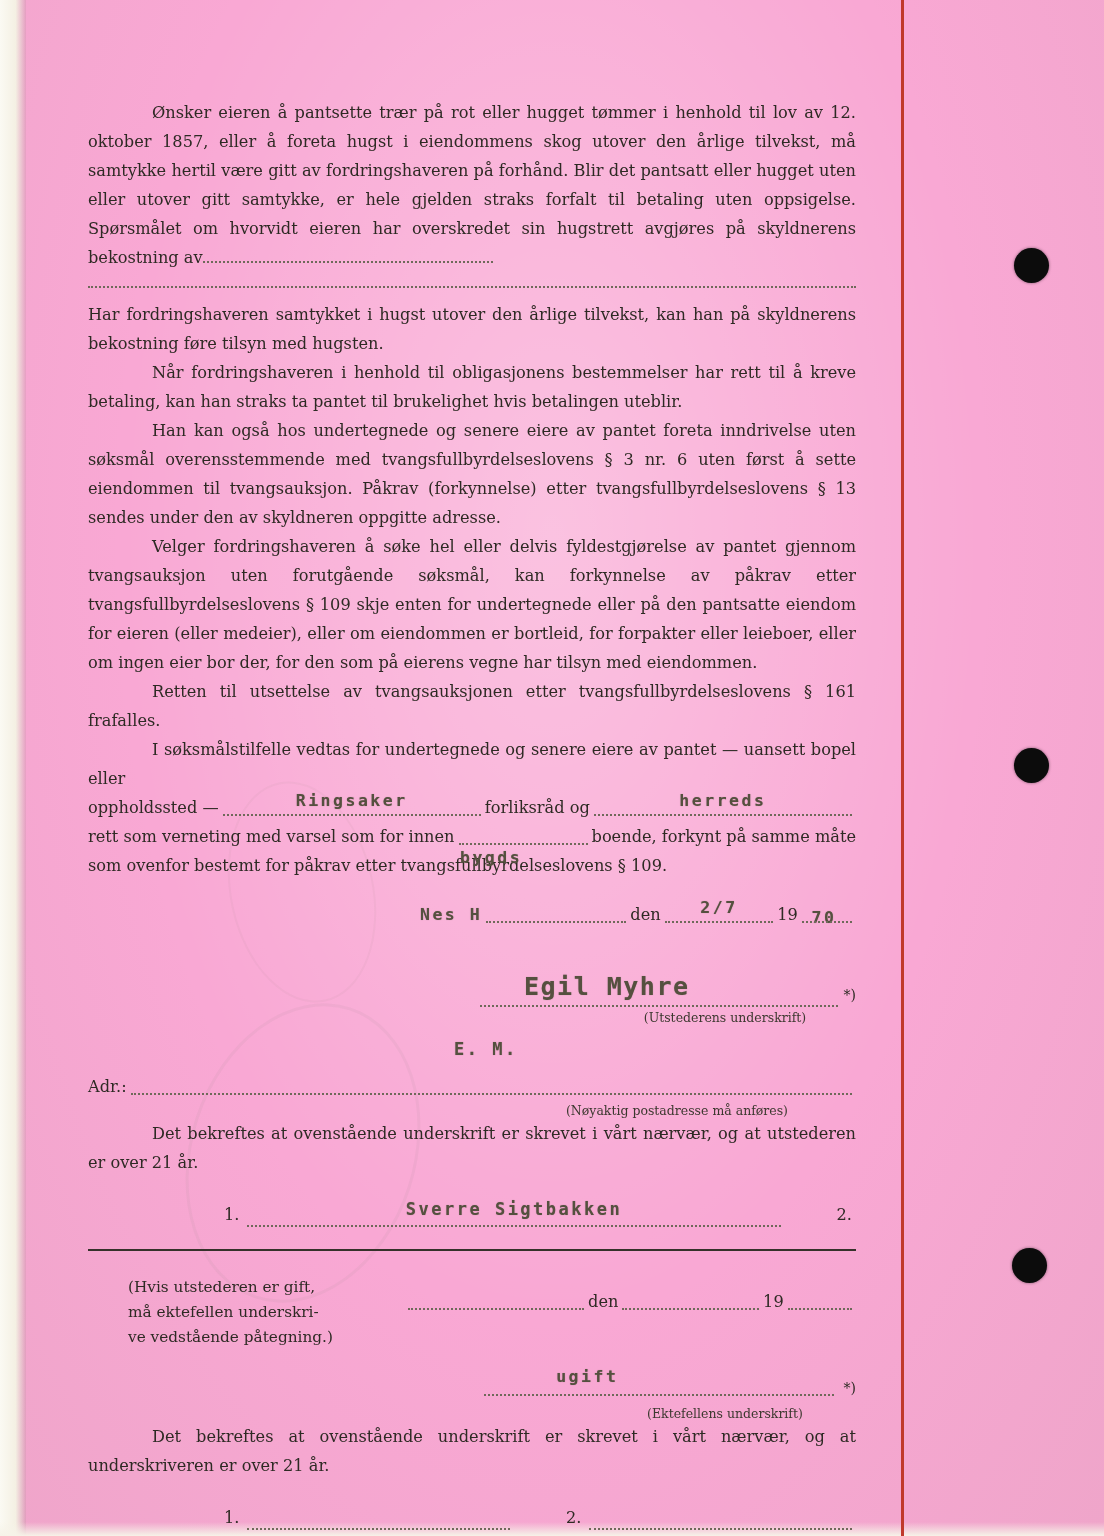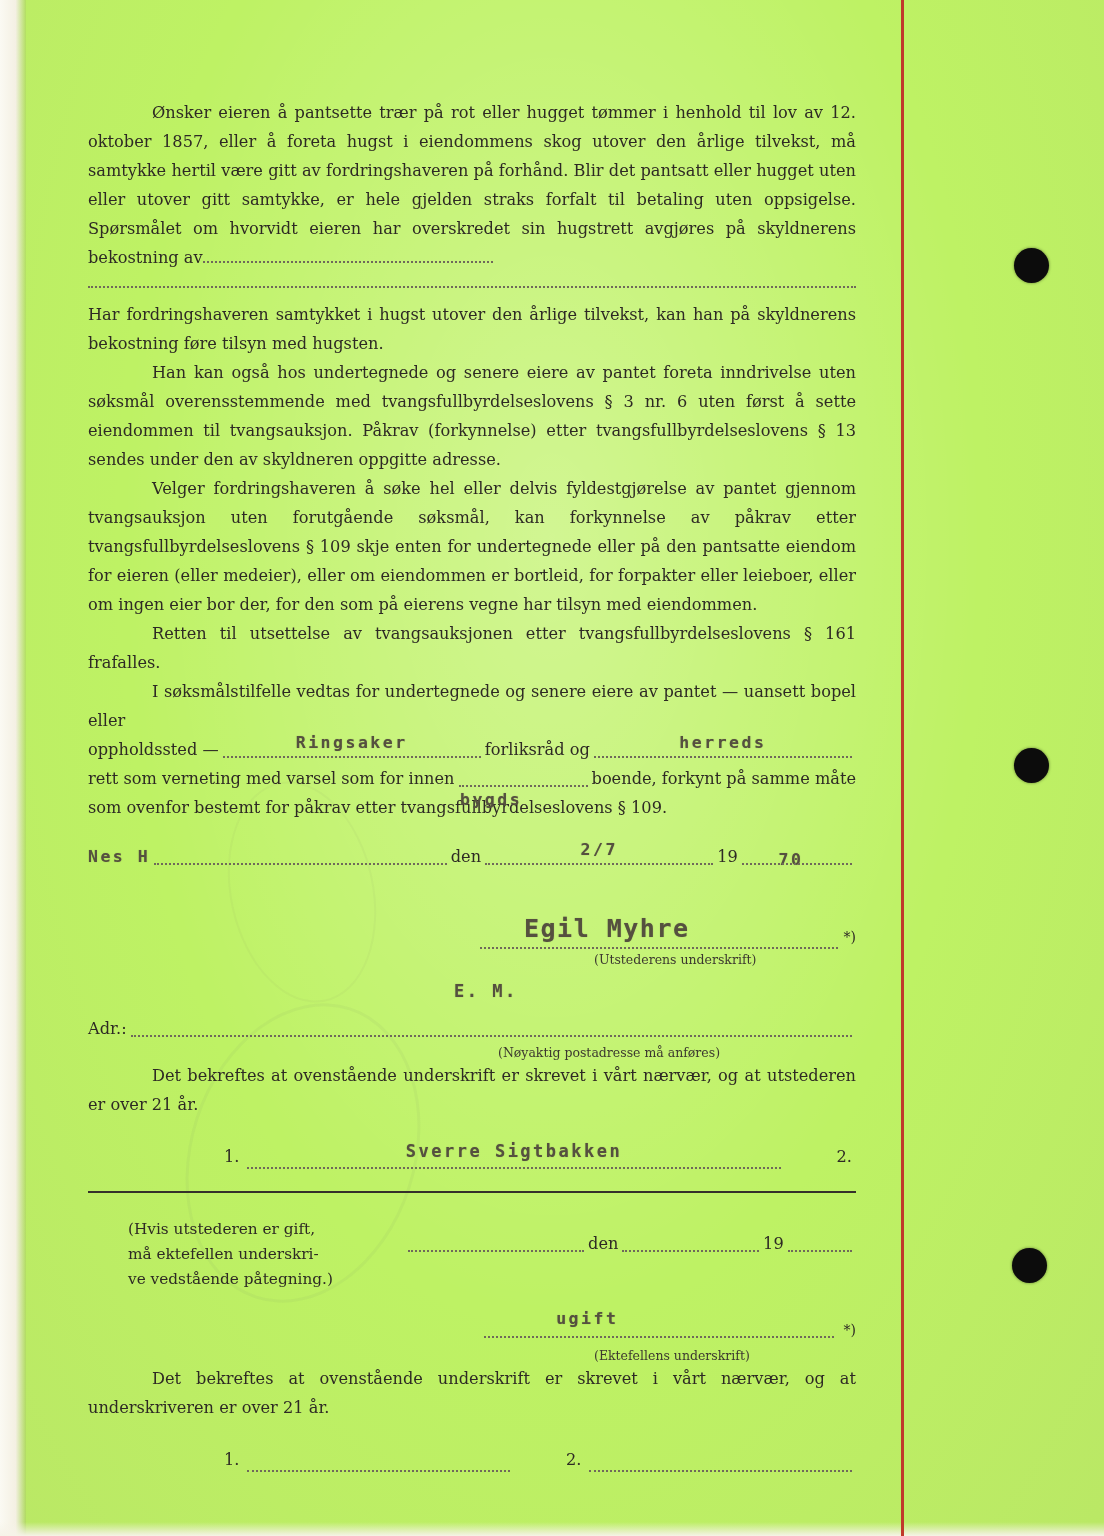--- a/index.html
+++ b/index.html
@@ -1,18 +1,18 @@
 <!DOCTYPE html>
 <html lang="no"><head>
 <meta charset="utf-8">
 <style>
   html,body{margin:0;padding:0;background:#cfcabb;}
   .page{
     position:relative;width:1104px;height:1536px;overflow:hidden;
-    background:#bef264;
+    background:#f9a8d4;
     font-family:"DejaVu Serif", serif;
     color:#2e2a24;
   }
   .page::before{
     content:"";position:absolute;inset:0;pointer-events:none;
     background:radial-gradient(ellipse at 50% 35%, rgba(255,255,255,0.30) 0%, rgba(255,255,255,0) 55%, rgba(150,140,110,0.10) 100%);
   }
   .edge-left{position:absolute;left:0;top:0;width:26px;height:100%;
     background:linear-gradient(90deg,#fbfaf3 0%,#f4f0e3 60%,rgba(90,85,70,0.10) 100%);}
   .edge-bottom{position:absolute;left:0;bottom:0;width:100%;height:14px;
@@ -33,30 +33,30 @@
   .fill{flex:1 1 auto;position:relative;min-width:36px;align-self:stretch;}
   .fill::after{content:"";position:absolute;left:4px;right:4px;bottom:6px;border-bottom:2px dotted #6f695a;}
 
   .typed{font-family:"DejaVu Sans Mono", monospace;font-weight:bold;color:#55503f;
          letter-spacing:2.5px;font-size:16.5px;text-shadow:0 0 1px rgba(85,80,63,0.45);}
   .fill .typed{position:absolute;bottom:7px;left:50%;transform:translateX(-50%);white-space:nowrap;}
   .fill .typed.below{bottom:-21px;left:4%;transform:none;}
   .fill .typed.onleft{left:30%;}
   .fill .typed.onlow{bottom:-3px;left:45%;}
 
-  .daterow{display:flex;align-items:baseline;margin-top:20px;}
+  .daterow{display:flex;align-items:baseline;margin-left:332px;margin-top:20px;}
   .daterow > span{white-space:nowrap;}
   .f14{flex:1.4;} .f11{flex:1.1;} .f05{flex:0.55;}
 
   .sig-row{display:flex;align-items:flex-end;margin-left:392px;margin-top:44px;width:376px;height:34px;}
   .sigline{flex:1;position:relative;height:34px;}
   .sigline::after{content:"";position:absolute;left:0;right:0;bottom:0;border-bottom:2px dotted #6f695a;}
   .signame{position:absolute;left:44px;bottom:6px;font-size:25px;letter-spacing:1.5px;}
   .star{margin-left:6px;font-size:14px;position:relative;top:3px;white-space:nowrap;}
-  .caption{font-size:12.5px;line-height:17px;color:#3c382f;text-align:left;}
+  .caption{font-size:12.5px;line-height:17px;color:#3c382f;text-align:center;}
   .sig-caption{margin-left:506px;margin-top:2px;}
   .initials{margin-left:366px;margin-top:9px;font-size:17px;}
   .adr-row{display:flex;align-items:baseline;margin-top:8px;}
   .adr-row > span:first-child{white-space:nowrap;}
   .adr-caption{margin-left:410px;margin-top:1px;}
 
   .attest{margin-top:14px;}
 
   .wit-row{display:flex;align-items:flex-end;margin-top:16px;padding-left:136px;height:36px;}
   .wit-row .wnum{white-space:nowrap;margin-right:4px;}
@@ -87,20 +87,21 @@
   <div class="stain" style="left:190px;top:1000px;width:220px;height:300px;border:3px solid rgba(110,120,95,0.06);transform:rotate(18deg);"></div>
   <div class="stain" style="left:230px;top:780px;width:140px;height:220px;border:2px solid rgba(110,120,95,0.05);transform:rotate(-12deg);"></div>
 
   <div class="content">
 
     <p><span>Ønsker eieren å pantsette trær på rot eller hugget tømmer i henhold til lov av 12. oktober 1857, eller å foreta hugst i eiendommens skog utover den årlige tilvekst, må samtykke hertil være gitt av fordringshaveren på forhånd. Blir det pantsatt eller hugget uten eller utover gitt samtykke, er hele gjelden straks forfalt til betaling uten oppsigelse. Spørsmålet om hvorvidt eieren har overskredet sin hugstrett avgjøres på skyldnerens bekostning av</span><span class="dotfill-inline"></span></p>
 
     <div class="dotrow-full"></div>
 
     <p class="noindent">Har fordringshaveren samtykket i hugst utover den årlige tilvekst, kan han på skyldnerens bekostning føre tilsyn med hugsten.</p>
+    <p>Når fordringshaveren i henhold til obligasjonens bestemmelser har rett til å kreve betaling, kan han straks ta pantet til brukelighet hvis betalingen uteblir.</p>
     <p>Han kan også hos undertegnede og senere eiere av pantet foreta inndrivelse uten søksmål overensstemmende med tvangsfullbyrdelseslovens § 3 nr. 6 uten først å sette eiendommen til tvangsauksjon. Påkrav (forkynnelse) etter tvangsfullbyrdelseslovens § 13 sendes under den av skyldneren oppgitte adresse.</p>
     <p>Velger fordringshaveren å søke hel eller delvis fyldestgjørelse av pantet gjennom tvangsauksjon uten forutgående søksmål, kan forkynnelse av påkrav etter tvangsfullbyrdelseslovens § 109 skje enten for undertegnede eller på den pantsatte eiendom for eieren (eller medeier), eller om eiendommen er bortleid, for forpakter eller leieboer, eller om ingen eier bor der, for den som på eierens vegne har tilsyn med eiendommen.</p>
     <p>Retten til utsettelse av tvangsauksjonen etter tvangsfullbyrdelseslovens § 161 frafalles.</p>
 
     <p>I søksmålstilfelle vedtas for undertegnede og senere eiere av pantet — uansett bopel eller</p>
 
     <div class="row">
       <span>oppholdssted —</span>
       <span class="fill">
           <span class="typed">Ringsaker</span>

